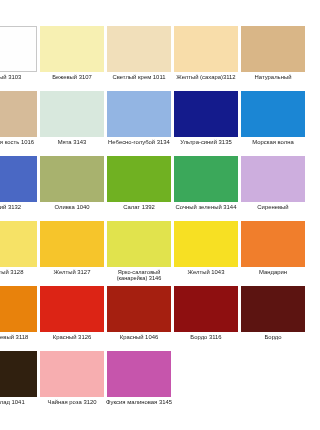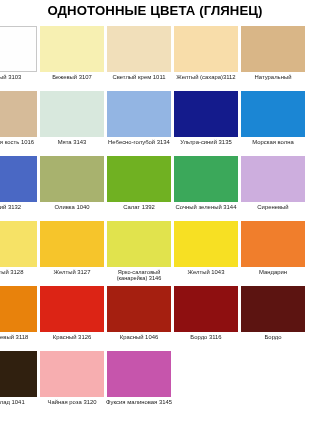--- a/index.html
+++ b/index.html
@@ -80,21 +80,20 @@
   .label.two-line {
     font-size: 5.6px;
     line-height: 6.2px;
   }
 </style>
 </head>
 <body>
 
 <div id="page">
 
-  <div class="title">ОДНОТОННЫЕ ЦВЕТА (ГЛЯНЕЦ)</div>
 
   <div id="grid">
       <div class="row">
         <div class="cell">
           <div class="swatch outlined" style="background: rgb(254, 254, 254);"></div>
           <div class="label">Белый 3103</div>
         </div>
         <div class="cell">
           <div class="swatch" style="background: rgb(247, 240, 178);"></div>
           <div class="label">Бежевый 3107</div>

